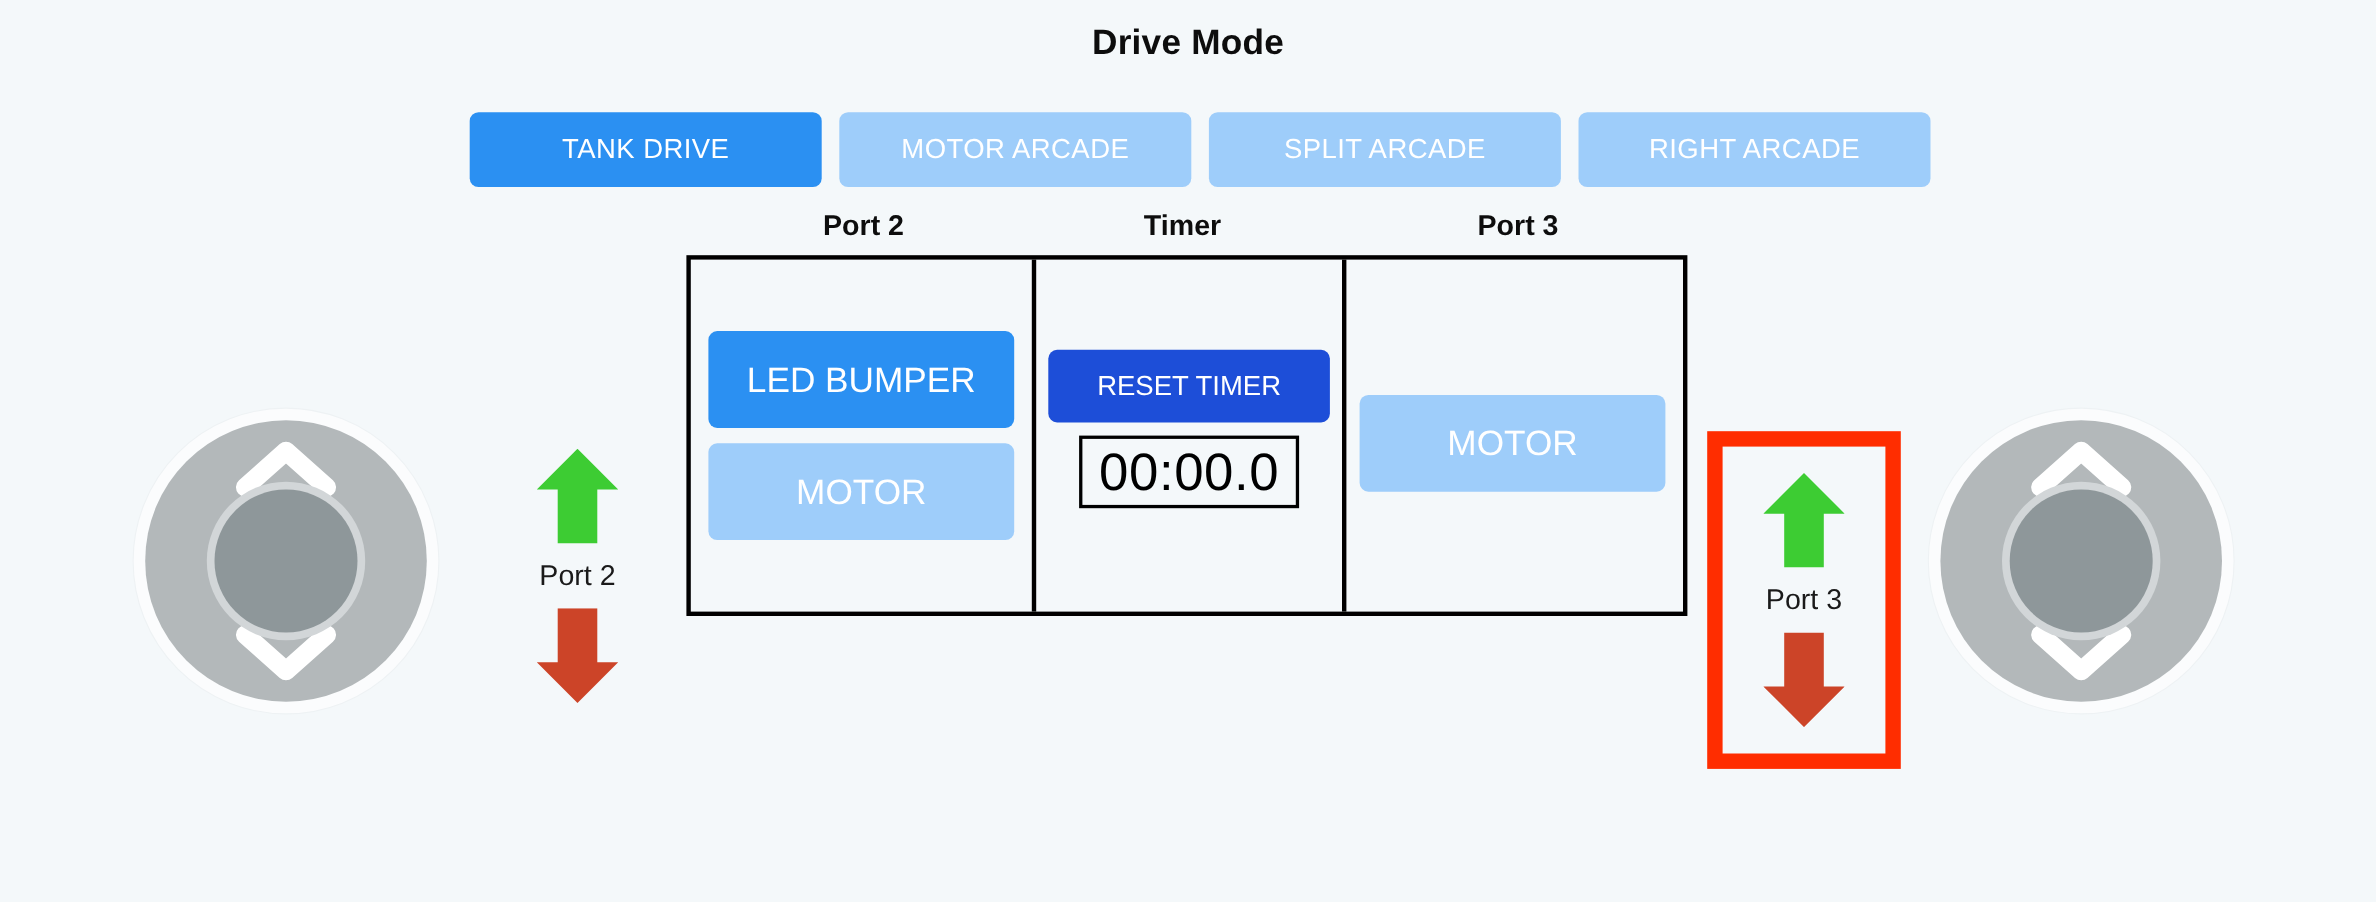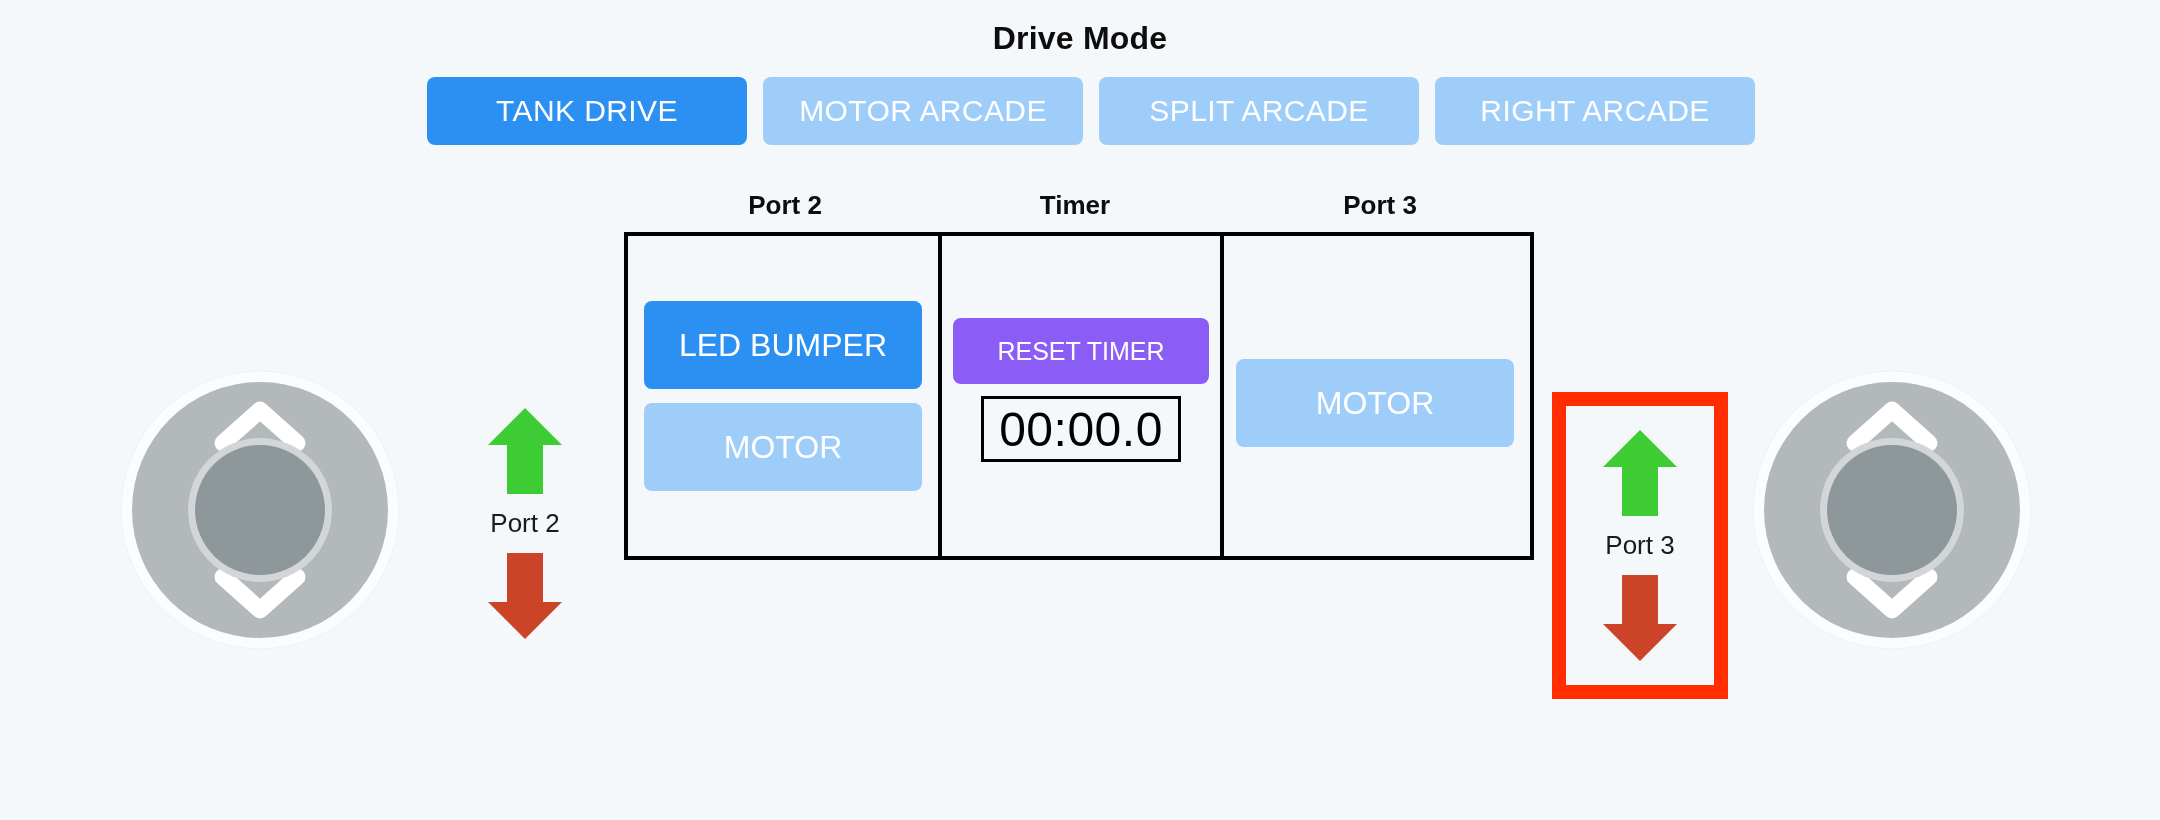--- a/index.html
+++ b/index.html
@@ -36,28 +36,29 @@
     display: flex;
     gap: 16px;
   }
   .mode-btn {
     width: 320px;
     height: 68px;
     border: none;
     border-radius: 8px;
     background: #9ecdfa;
     color: #ffffff;
-    font-size: 30px;
+    font-size: 25px;
     font-family: "Liberation Sans", sans-serif;
     letter-spacing: 0.4px;
     cursor: pointer;
     display: flex;
     align-items: center;
     justify-content: center;
     padding: 0;
+    margin-top: 25px;
   }
   .mode-btn.active { background: #2b90f2; }
 
   
   .caption {
     position: absolute;
     font-size: 26px;
     font-weight: bold;
     color: #0d0d0d;
     text-align: center;
@@ -109,21 +110,21 @@
     padding: 0;
   }
   .device-btn.active { background: #2b90f2; }
   .device-gap { height: 14px; }
 
   .timer-btn {
     width: 256px;
     height: 66px;
     border: none;
     border-radius: 8px;
-    background: #8b5cf6;
+    background: #1d4ed8;
     color: #ffffff;
     font-size: 25px;
     font-family: "Liberation Sans", sans-serif;
     cursor: pointer;
     display: flex;
     align-items: center;
     justify-content: center;
     padding: 0;
   }
   .timer-display {

